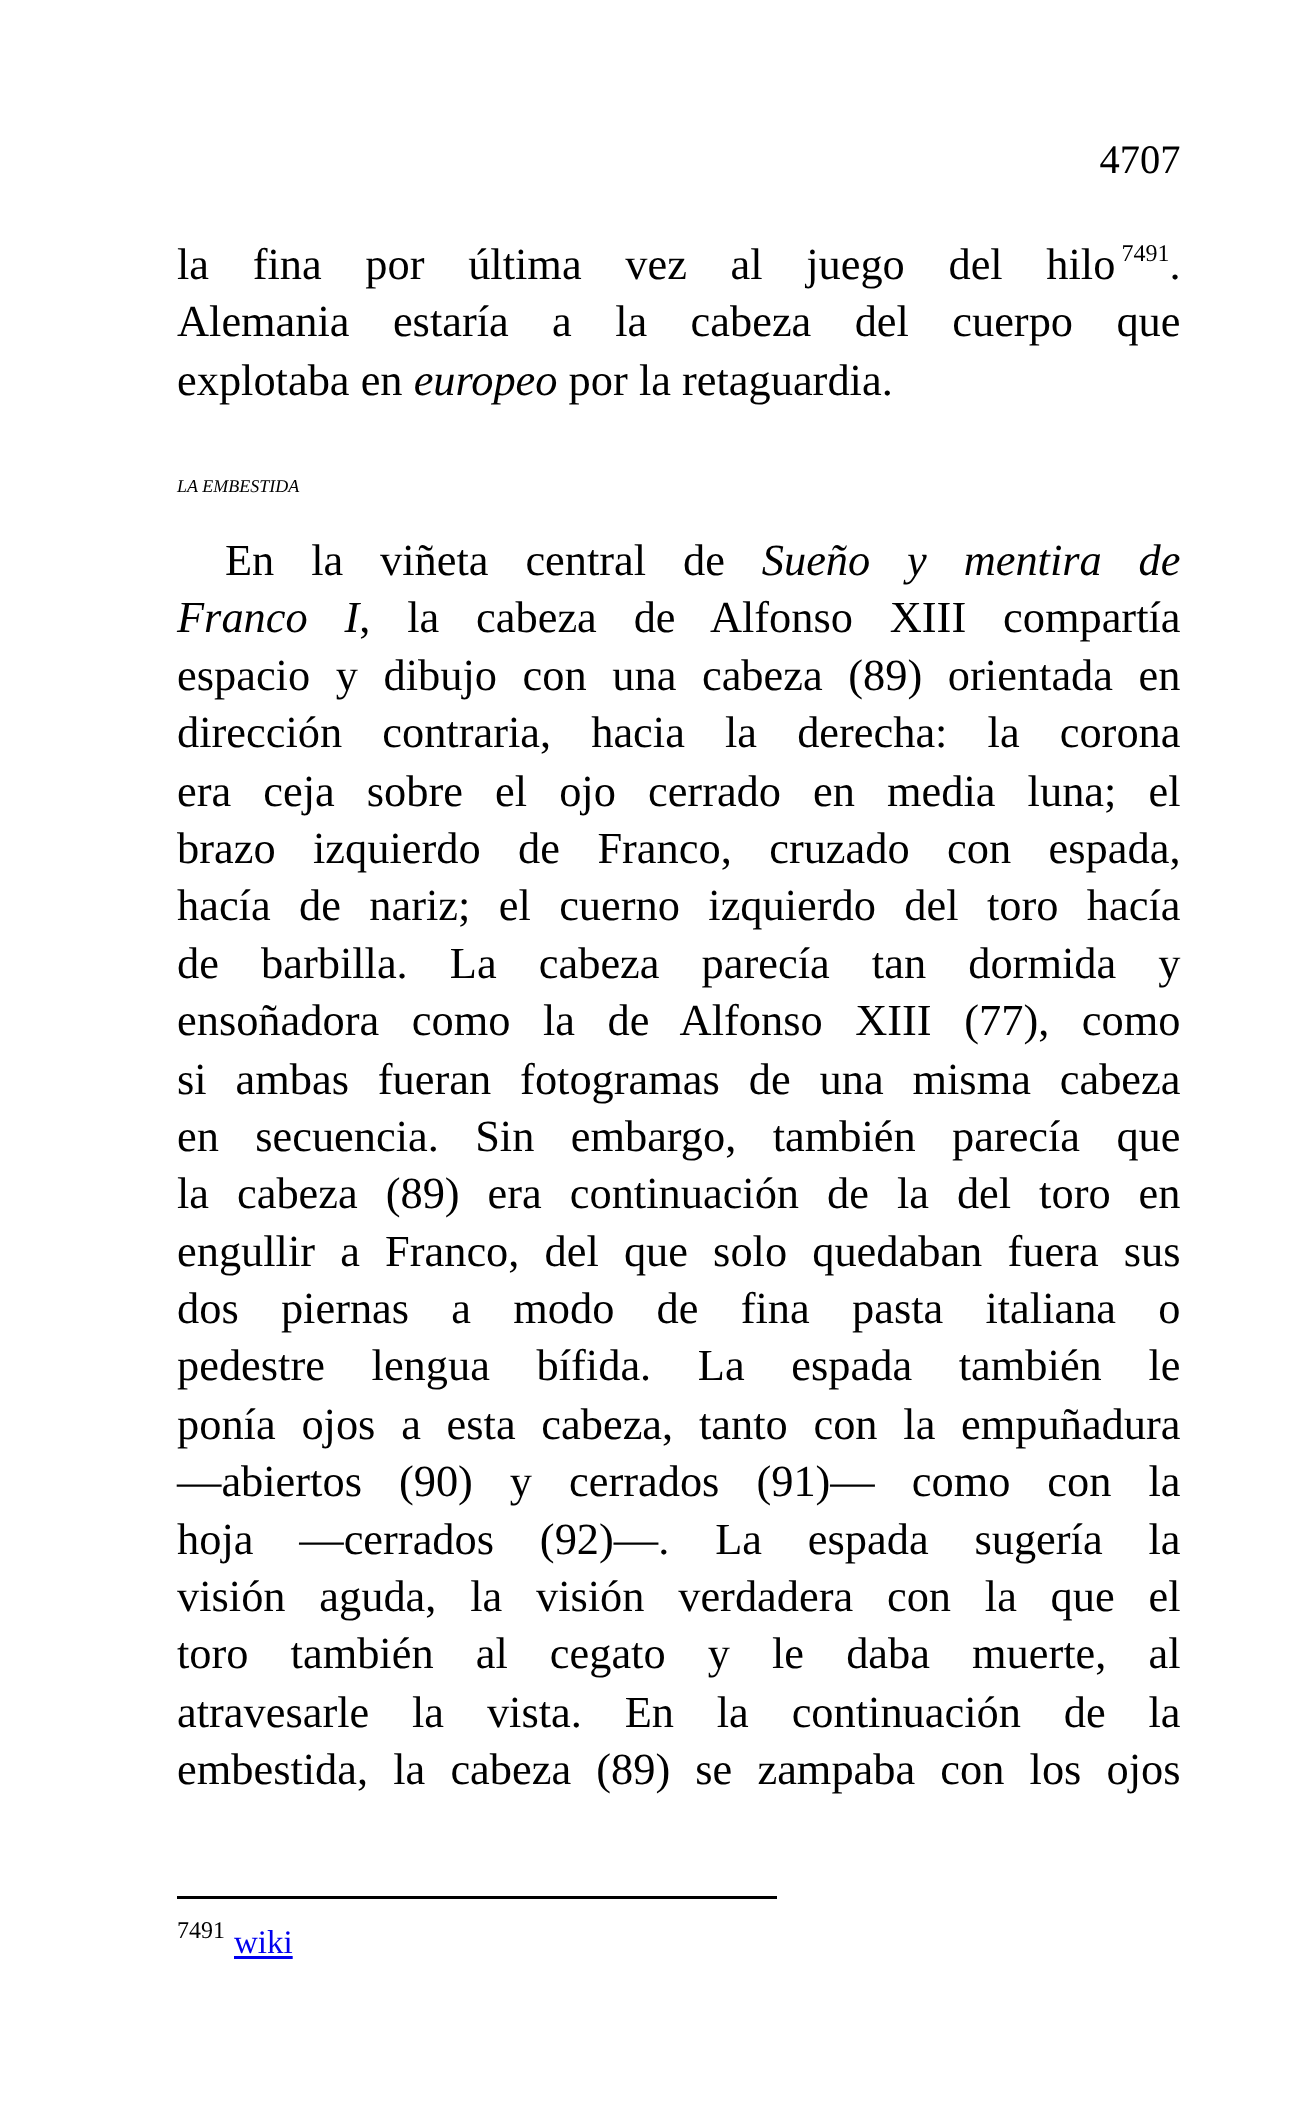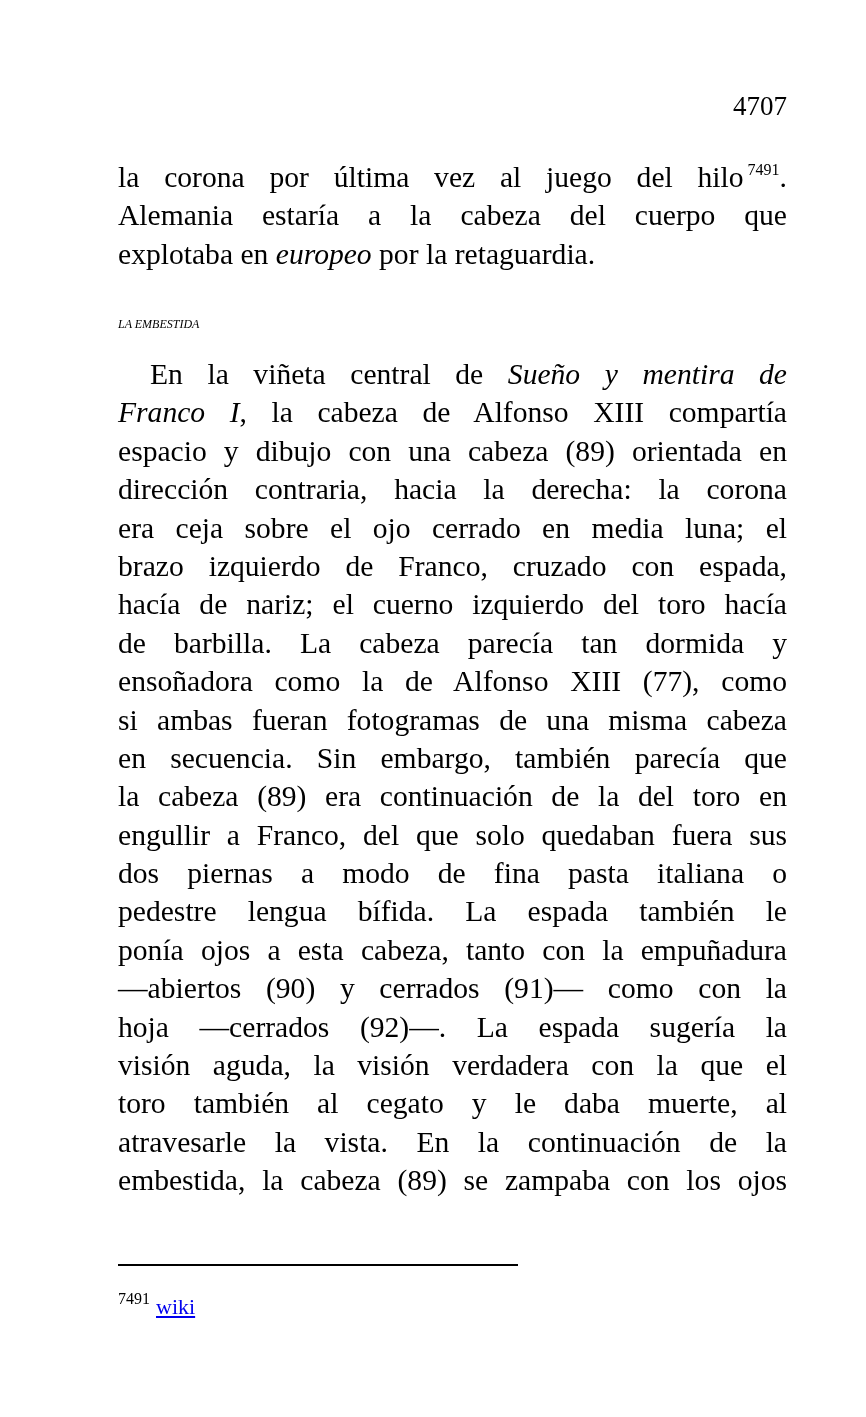--- a/index.html
+++ b/index.html
@@ -10,31 +10,31 @@
   .line { display: block; height: 38.4px; line-height: 38.4px; white-space: nowrap;
           text-align: justify; text-align-last: justify; }
   .line.last { text-align-last: left; }
   .intro { top: 158px; }
   .section-heading { position: absolute; left: 118px; top: 313px; font-size: 12px; font-style: italic; line-height: 22px; }
   .para { top: 355px; }
   .indent { padding-left: 32px; }
   i { font-style: italic; }
   sup.fnref { font-size: 16px; vertical-align: 0; position: relative; top: -12px; margin-left: 4px; }
   .fn-rule { position: absolute; left: 118px; top: 1264px; width: 400px; height: 2px; background: #000; }
-  .footnote { position: absolute; left: 118px; top: 1280px; font-size: 22px; line-height: 30px; margin-top: 12px; }
+  .footnote { position: absolute; left: 118px; top: 1280px; font-size: 22px; line-height: 30px; }
   .footnote .fn-num { font-size: 16px; position: relative; top: -10px; margin-right: 6px; }
   .footnote a { color: #0000ee; text-decoration: underline; }
 </style>
 </head>
 <body>
 
 <div class="page-number">4707</div>
 
 <div class="text-block intro">
-  <span class="line"><span>la corona por última vez al juego del hilo</span><sup class="fnref">7491</sup><span>.</span></span>
+  <span class="line"><span>la fina por última vez al juego del hilo</span><sup class="fnref">7491</sup><span>.</span></span>
   <span class="line">Alemania estaría a la cabeza del cuerpo que</span>
   <span class="line last"><span>explotaba en </span><i>europeo</i><span> por la retaguardia.</span></span>
 </div>
 
 <div class="section-heading">LA EMBESTIDA</div>
 
 <div class="text-block para">
   <span class="line indent"><span>En la viñeta central de </span><i>Sueño y mentira de</i></span>
   <span class="line"><i>Franco I</i><span>, la cabeza de Alfonso XIII compartía</span></span>
   <span class="line">espacio y dibujo con una cabeza (89) orientada en</span>

